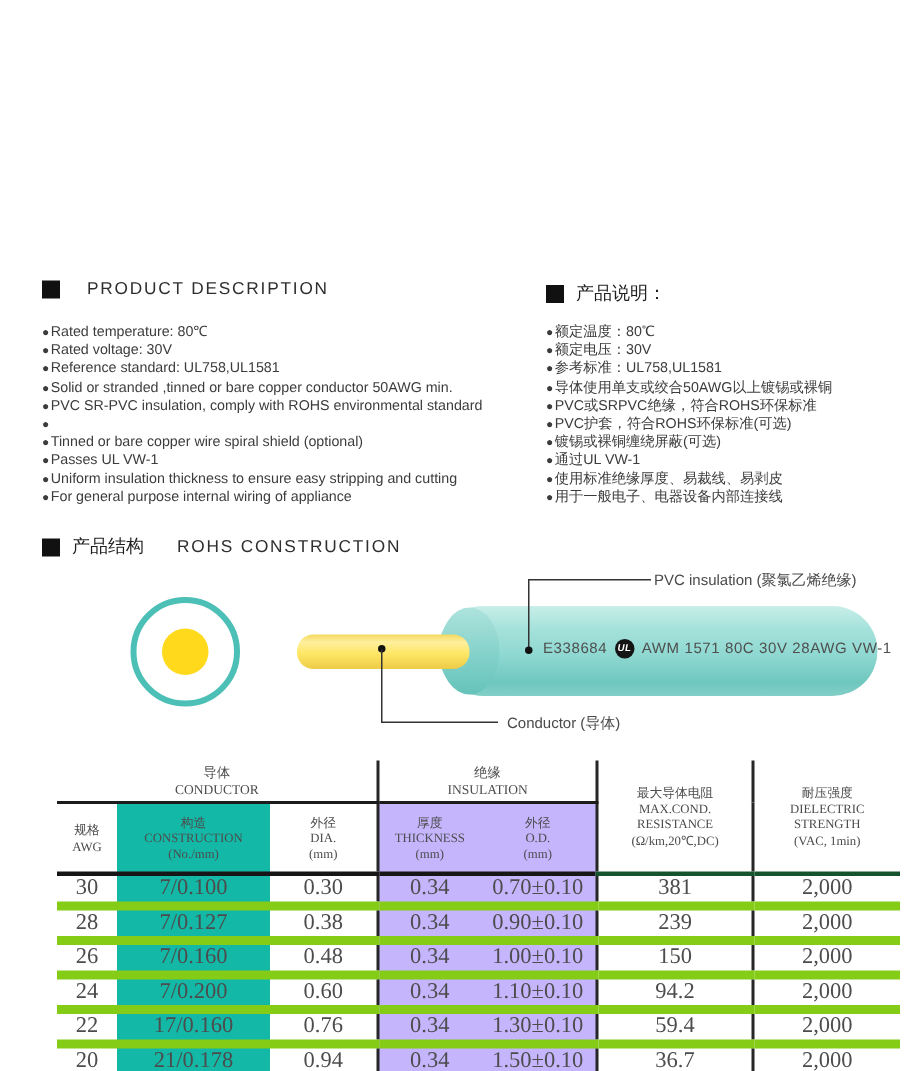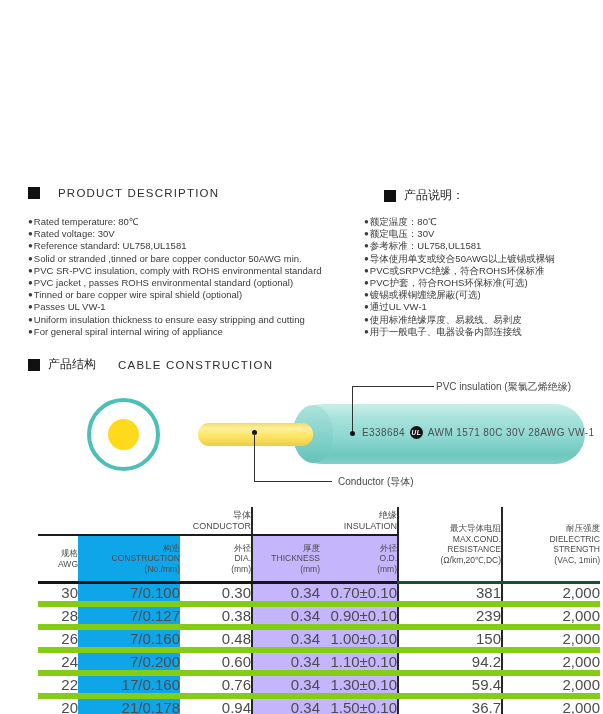--- a/index.html
+++ b/index.html
@@ -33,41 +33,41 @@
   }
   .cable-print{position:absolute;left:362px;top:426px;width:222px;display:flex;align-items:center;gap:5px;
     font-size:10px;letter-spacing:0.4px;color:#4f4f4f;white-space:nowrap;}
   .ul-badge{width:13px;height:13px;border-radius:50%;background:#151515;color:#fff;display:flex;
     align-items:center;justify-content:center;font-size:6.5px;font-weight:bold;font-style:italic;flex:0 0 auto;}
   .lead-line{position:absolute;background:#333;}
   .lead-dot{position:absolute;width:5px;height:5px;border-radius:50%;background:#111;}
   .diagram-label{position:absolute;font-size:10px;color:#4a4a4a;white-space:nowrap;}
   
   table.spec{position:absolute;left:38px;top:507px;width:562px;border-collapse:collapse;table-layout:fixed;}
-  table.spec th, table.spec td{font-weight:normal;text-align:right;vertical-align:middle;padding:0;color:#4c4c4c;}
+  table.spec th, table.spec td{font-weight:normal;text-align:center;vertical-align:middle;padding:0;color:#4c4c4c;font-family:Liberation Serif, serif;}
   .grp th{height:27px;font-size:9px;line-height:11px;color:#454545;}
   .grp .grp-line{border-bottom:2px solid #1c1c1c;}
   .sub th{height:45px;font-size:8.5px;line-height:10.5px;color:#454545;border-bottom:3px solid #161616;}
   th.tall{border-bottom:3px solid #14532d;font-size:8.5px;line-height:10.5px;}
   .vline{border-right:2px solid #262626;}
   tbody td{height:16.5px;font-size:15px;border-bottom:6px solid #84cc16;color:#4c4c4c;}
-  .band-y{background:#0ea5e9;}
+  .band-y{background:#14b8a6;}
   .band-b{background:#c4b5fd;}
 </style>
 </head>
 <body>
 
 <div class="page">
 
   <div class="sec-head" style="left:28px;top:187px;gap:18px;">
     <span class="sq"></span>
     <span class="sec-title-en">PRODUCT DESCRIPTION</span>
   </div>
 
-  <div class="sec-head" style="left:384px;top:187px;">
+  <div class="sec-head" style="left:364px;top:187px;">
     <span class="sq"></span>
     <span class="sec-title-zh">产品说明：</span>
   </div>
 
   <div class="blist" style="left:28px;top:216px;">
     <div class="bline">
         <span class="blt">●</span>
         <span>Rated temperature: 80℃</span>
       </div>
     <div class="bline">
@@ -81,37 +81,36 @@
     <div class="bline">
         <span class="blt">●</span>
         <span>Solid or stranded ,tinned or bare copper conductor 50AWG min.</span>
       </div>
     <div class="bline">
         <span class="blt">●</span>
         <span>PVC SR-PVC insulation, comply with ROHS environmental standard</span>
       </div>
     <div class="bline">
         <span class="blt">●</span>
-        <span>PVC jacket , passes ROHS environmental standard (optional)</span>
       </div>
     <div class="bline">
         <span class="blt">●</span>
         <span>Tinned or bare copper wire spiral shield (optional)</span>
       </div>
     <div class="bline">
         <span class="blt">●</span>
         <span>Passes UL VW-1</span>
       </div>
     <div class="bline">
         <span class="blt">●</span>
         <span>Uniform insulation thickness to ensure easy stripping and cutting</span>
       </div>
     <div class="bline">
         <span class="blt">●</span>
-        <span>For general spiral internal wiring of appliance</span>
+        <span>For general purpose internal wiring of appliance</span>
       </div>
   </div>
 
   <div class="blist" style="left:364px;top:216px;">
     <div class="bline">
         <span class="blt">●</span>
         <span>额定温度：80℃</span>
       </div>
     <div class="bline">
         <span class="blt">●</span>
@@ -147,21 +146,21 @@
       </div>
     <div class="bline">
         <span class="blt">●</span>
         <span>用于一般电子、电器设备内部连接线</span>
       </div>
   </div>
 
   <div class="sec-head" style="left:28px;top:356px;">
     <span class="sq"></span>
     <span class="sec-title-zh">产品结构</span>
-    <span class="sec-title-en" style="margin-left:14px;">CABLE CONSTRUCTION</span>
+    <span class="sec-title-en" style="margin-left:14px;">ROHS CONSTRUCTION</span>
   </div>
 
   <div>
     <div class="ring"></div>
     <div class="core"></div>
 
     <div class="cable-body"></div>
     <div class="cable-cap"></div>
     <div class="conductor"></div>
 

